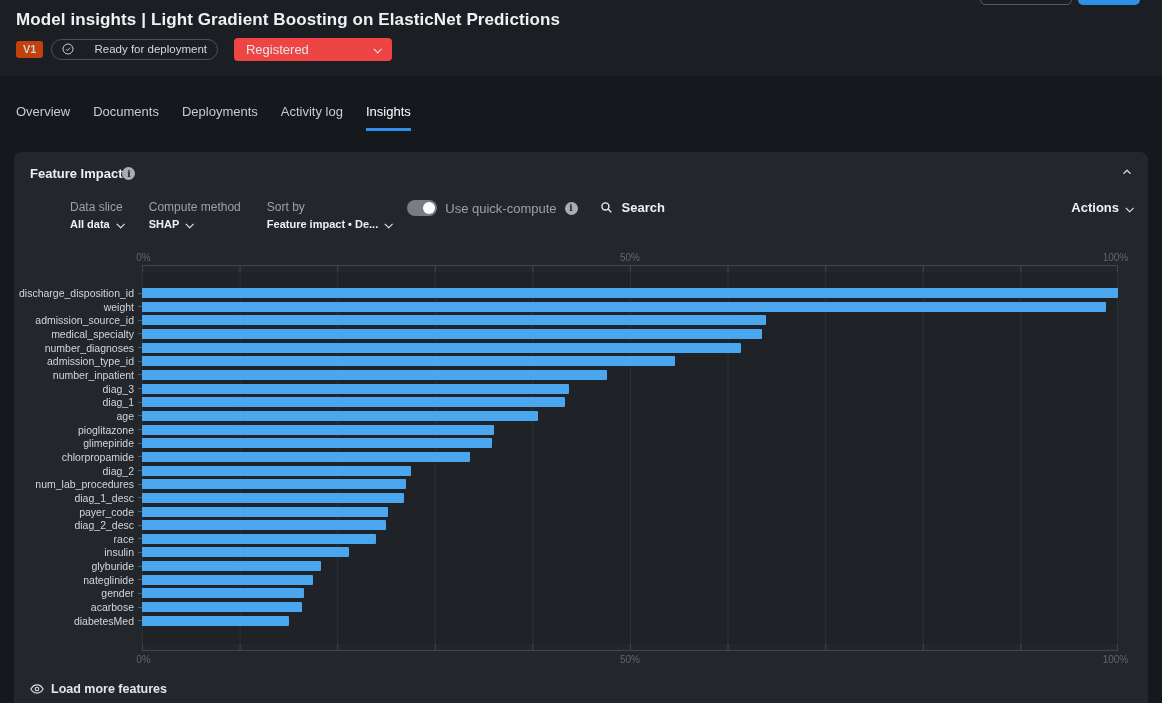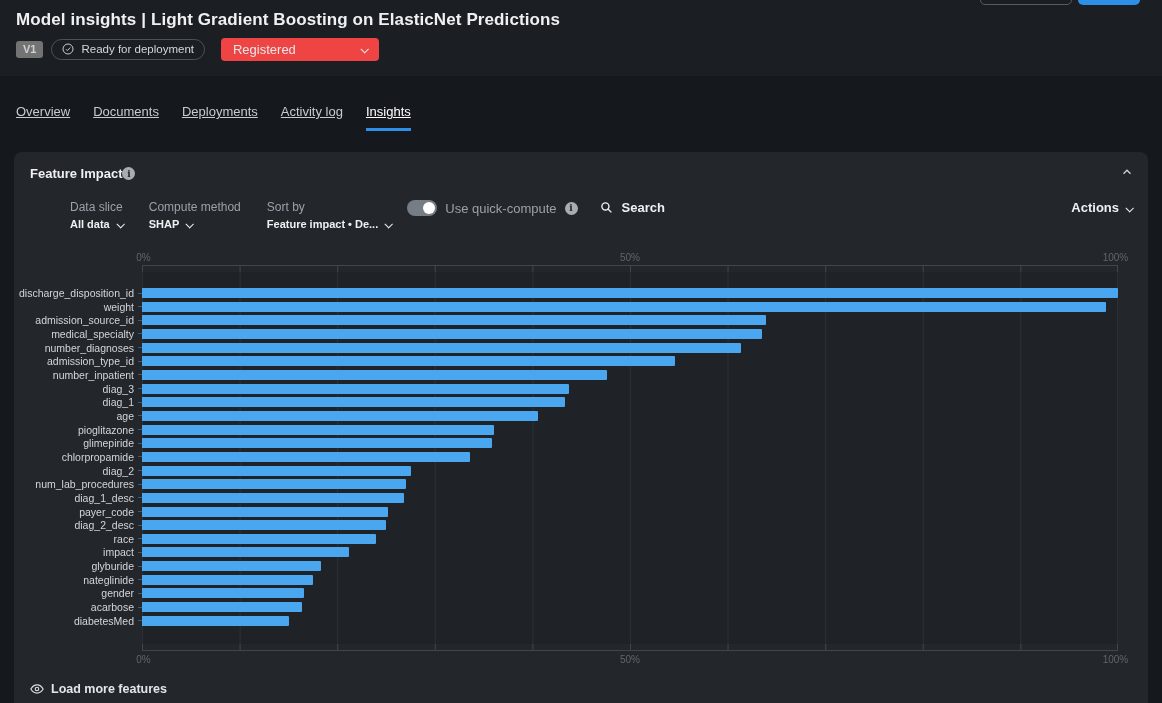--- a/index.html
+++ b/index.html
@@ -11,32 +11,32 @@
   html,body{width:1162px;height:703px;overflow:hidden;}
   body{background:var(--page-bg);font-family:"Liberation Sans",sans-serif;color:var(--txt);
        display:flex;flex-direction:column;}
   
   .band{background:var(--band-bg);height:76px;padding:10px 16px 0;position:relative;flex:none;}
   .cut-btn{position:absolute;border-radius:5px;}
   .cut-btn.secondary{top:-25px;height:30px;width:92px;right:90px;border:1px solid #565c63;background:transparent;}
   .cut-btn.primary{top:-23px;height:28px;width:62px;right:22px;background:var(--accent);}
   .title{font-size:17px;font-weight:700;letter-spacing:.1px;}
   .badge-row{display:flex;align-items:center;gap:8px;margin-top:8px;}
-  .v-badge{background:#737373;color:#ced2d5;font-size:11px;font-weight:700;border-radius:3px;
+  .v-badge{background:#c2410c;color:#ced2d5;font-size:11px;font-weight:700;border-radius:3px;
            padding:3px 7px;line-height:1;}
-  .pill{display:inline-flex;align-items:center;gap:7px;border:1px solid var(--border);
+  .pill{display:inline-flex;align-items:center;gap:20px;border:1px solid var(--border);
         border-radius:11px;padding:3px 10px;font-size:11.5px;color:#d3d7da;line-height:1.2;}
   .dropdown{display:inline-flex;align-items:center;justify-content:space-between;width:158px;
             background:#ef4444;border-radius:4px;padding:4px 12px;font-size:13px;color:#e5e8ea;
             margin-left:8px;cursor:pointer;}
   .chev{display:inline-block;width:6px;height:6px;border-right:1.5px solid currentColor;
         border-bottom:1.5px solid currentColor;transform:rotate(45deg) translateY(-1px);margin-left:7px;}
   
   .tabs{display:flex;gap:23px;padding:28px 16px 0;flex:none;}
-  .tab{font-size:13px;color:#c6cbd0;padding-bottom:9px;cursor:pointer;border-bottom:3px solid transparent;text-decoration:underline;}
+  .tab{font-size:13px;color:#c6cbd0;padding-bottom:9px;cursor:pointer;border-bottom:3px solid transparent;}
   .tab.active{color:#fff;border-bottom-color:var(--accent);}
   
   .panel{flex:1;margin:21px 14px 0;background:var(--panel-bg);border-radius:8px 8px 0 0;
          padding:14px 16px 0;position:relative;overflow:hidden;}
   .panel-head{display:flex;align-items:center;}
   .panel-title{font-size:13px;font-weight:700;}
   .info-i{width:13px;height:13px;border-radius:50%;background:#a7adb3;color:#22262b;
           display:inline-flex;align-items:center;justify-content:center;flex:none;}
   .info-i::after{content:"i";font-size:9px;font-weight:700;font-family:"DejaVu Serif",serif;}
   .collapse{position:absolute;right:14px;top:13px;color:#cfd3d7;cursor:pointer;}
@@ -182,21 +182,21 @@
           <div class="flabel">age</div>
           <div class="flabel">pioglitazone</div>
           <div class="flabel">glimepiride</div>
           <div class="flabel">chlorpropamide</div>
           <div class="flabel">diag_2</div>
           <div class="flabel">num_lab_procedures</div>
           <div class="flabel">diag_1_desc</div>
           <div class="flabel">payer_code</div>
           <div class="flabel">diag_2_desc</div>
           <div class="flabel">race</div>
-          <div class="flabel">impact</div>
+          <div class="flabel">insulin</div>
           <div class="flabel">glyburide</div>
           <div class="flabel">nateglinide</div>
           <div class="flabel">gender</div>
           <div class="flabel">acarbose</div>
           <div class="flabel">diabetesMed</div>
         </div>
       <div class="plot">
           <div class="brow">
             <div class="bar" style="width: 100%; background: rgb(75, 166, 240);"></div>
           </div>

